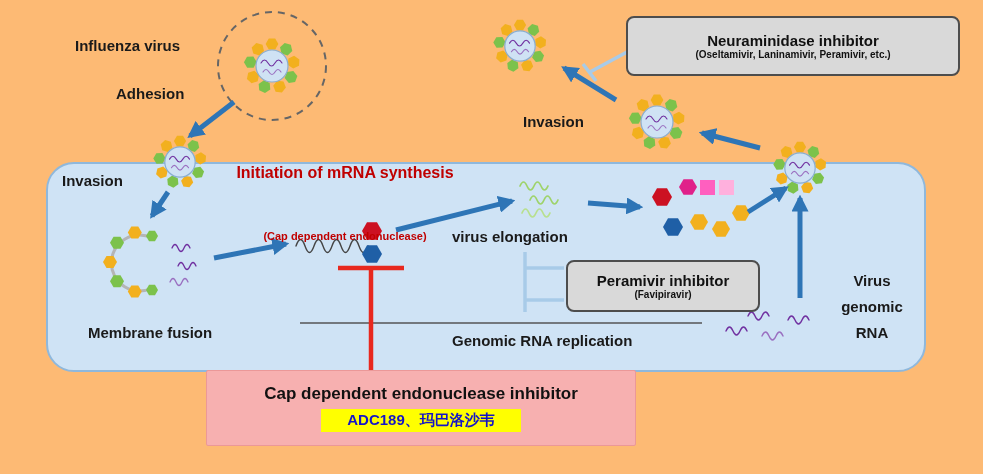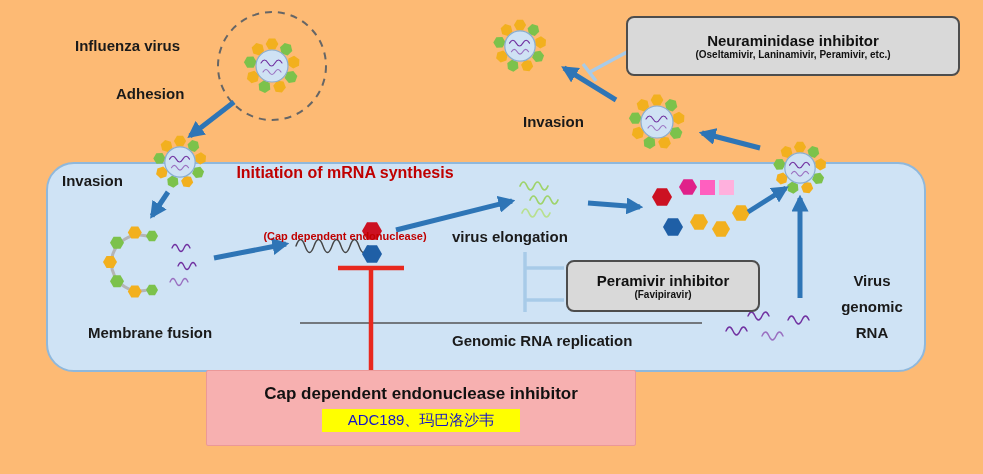--- a/index.html
+++ b/index.html
@@ -17,21 +17,21 @@
         display:flex;flex-direction:column;justify-content:center;align-items:center;
         font-weight:700;color:#111;z-index:3;text-align:center;}
   .gbox .t{font-size:15px;}
   .gbox .s{font-size:10px;}
   .nbox{left:626px;top:16px;width:330px;height:56px;}
   .pbox{left:566px;top:260px;width:190px;height:48px;}
   .pinkbox{position:absolute;left:186px;top:370px;width:428px;height:74px;background:#f7b0b0;
            border:1px solid #eb9898;border-radius:2px;display:flex;flex-direction:column;
            align-items:center;justify-content:center;gap:5px;z-index:3;margin-left:20px;}
   .pinkbox .title{font-weight:700;font-size:17px;color:#111;}
-  .drugs{background:#ffff00;color:#1414c8;font-weight:400;font-size:15px;padding:2px 26px;}
+  .drugs{background:#ffff00;color:#1414c8;font-weight:700;font-size:15px;padding:2px 26px;}
   .vgr{position:absolute;left:826px;top:268px;width:92px;text-align:center;font-weight:700;
        font-size:15px;color:#1a1a1a;line-height:26px;z-index:3;}
 </style>
 </head>
 <body>
 
 <div class="canvas">
 
   <div class="cell"></div>
 

